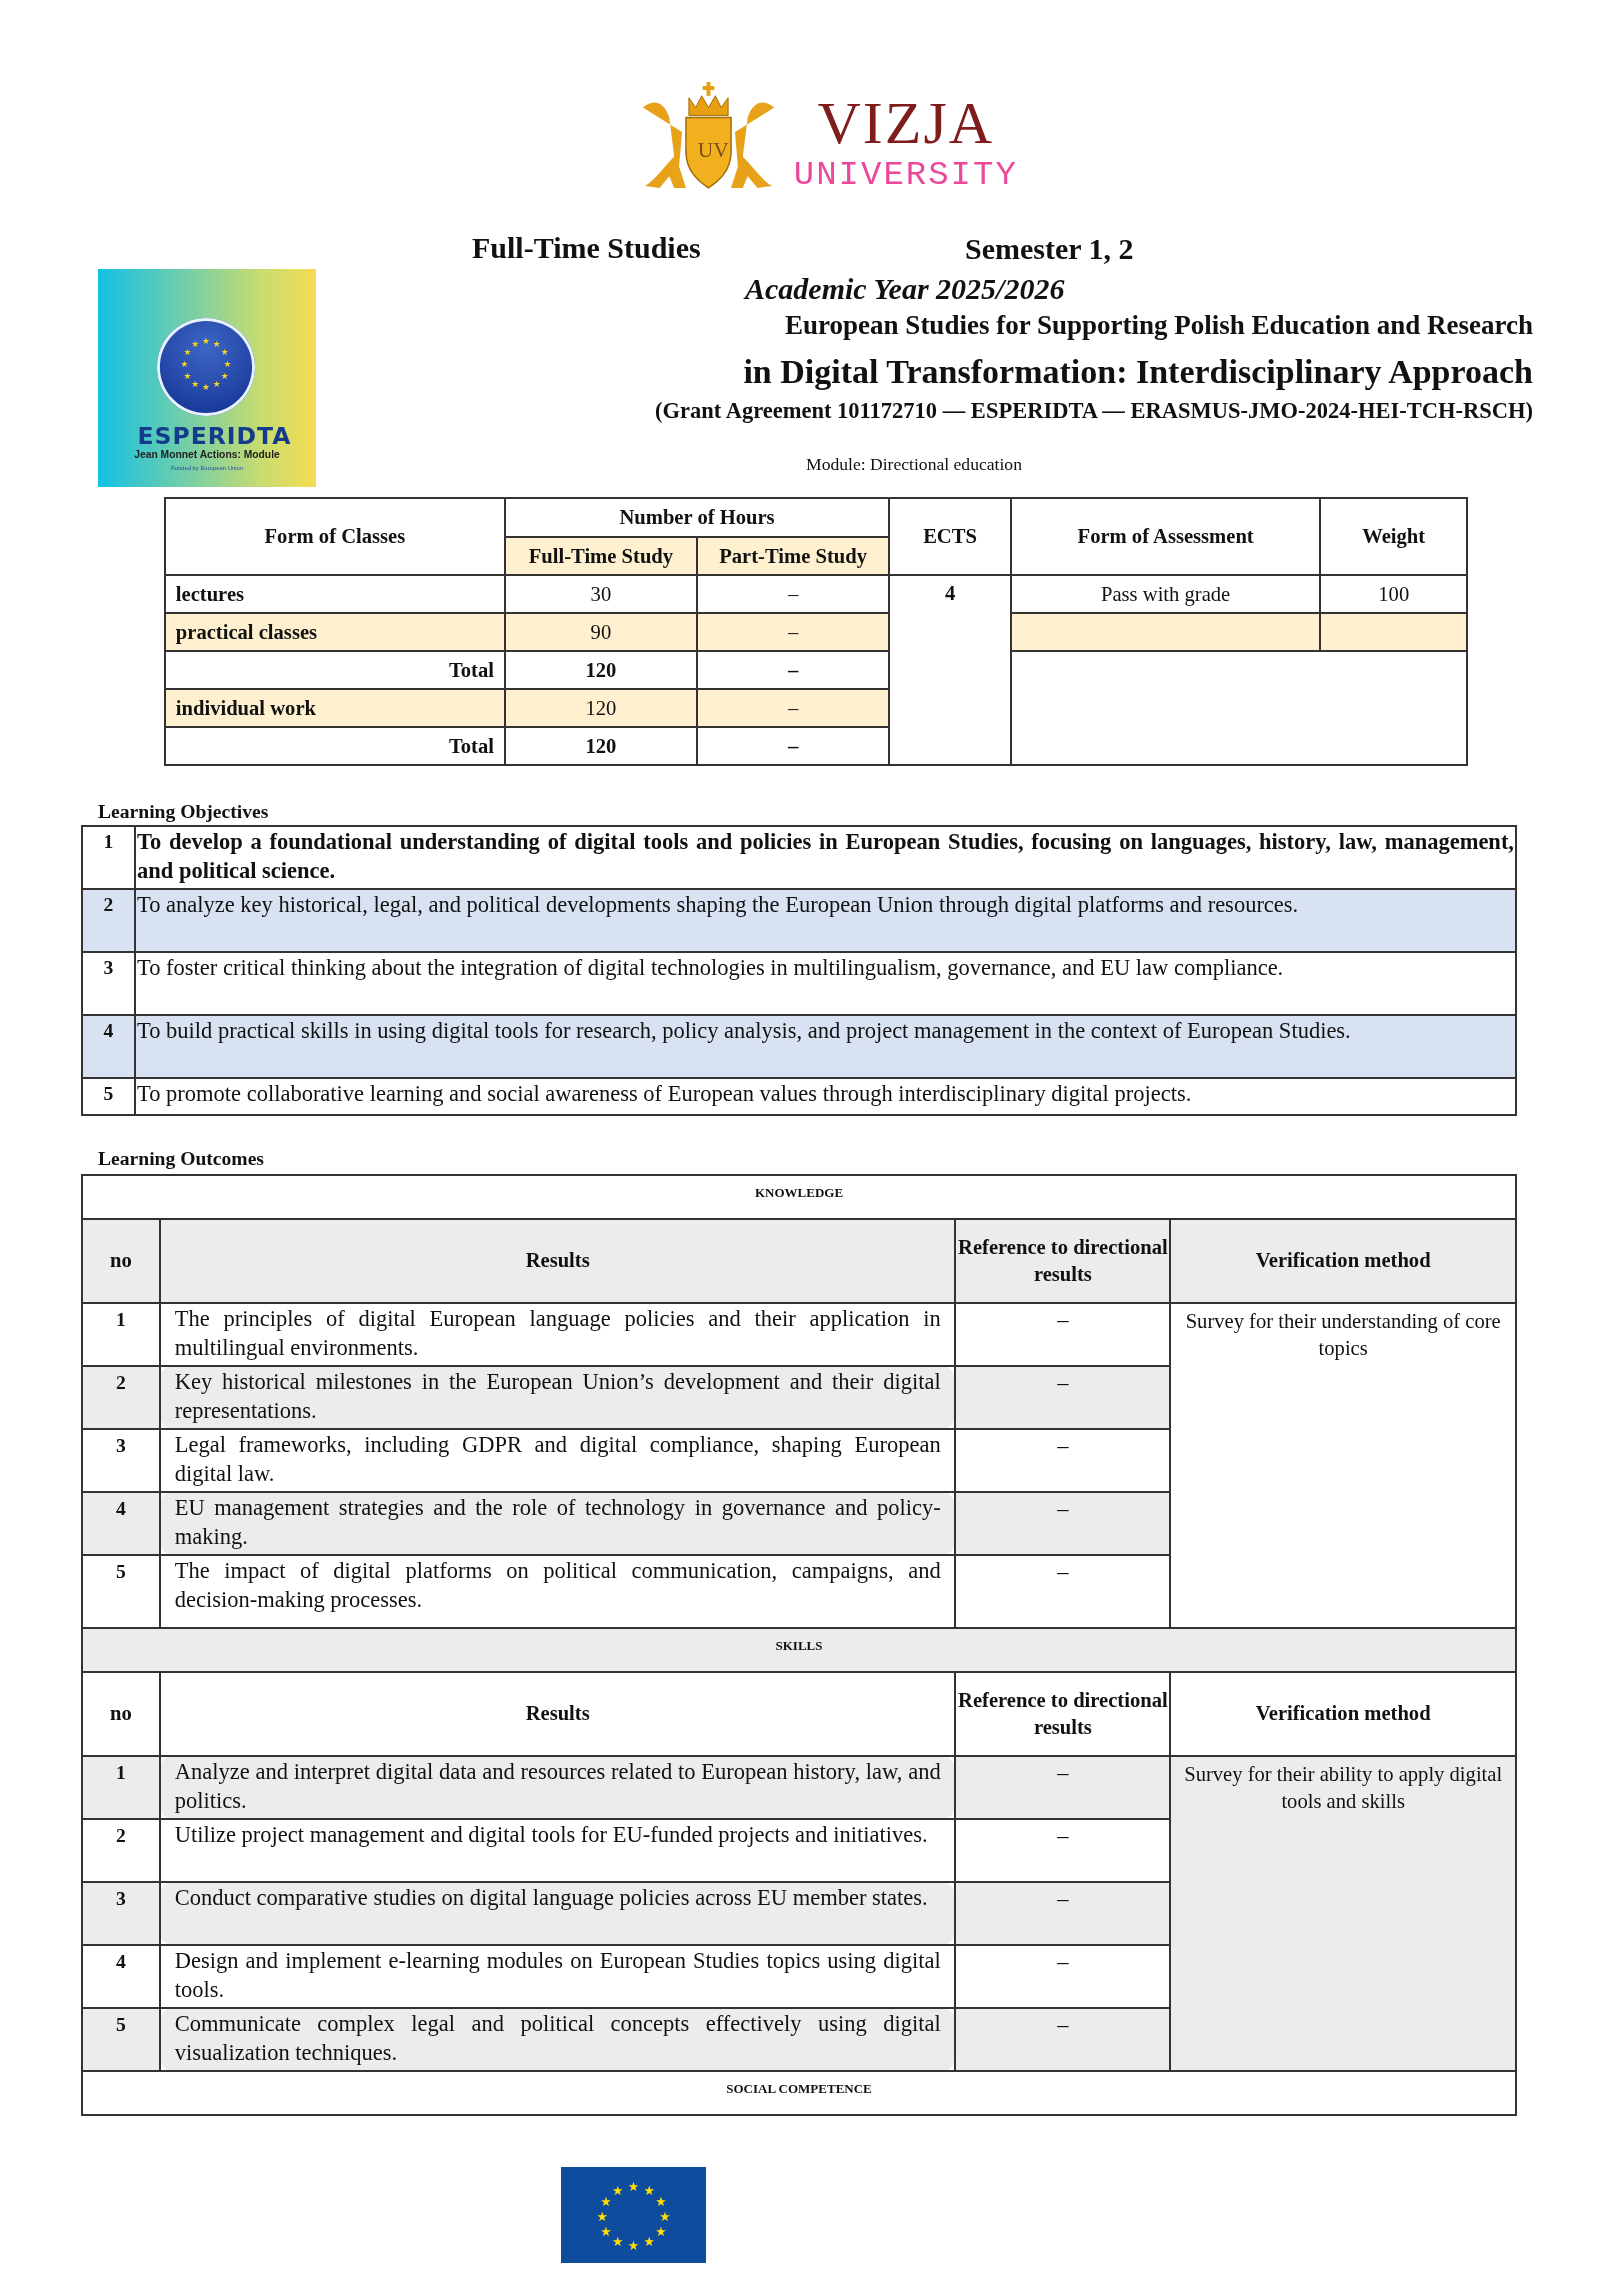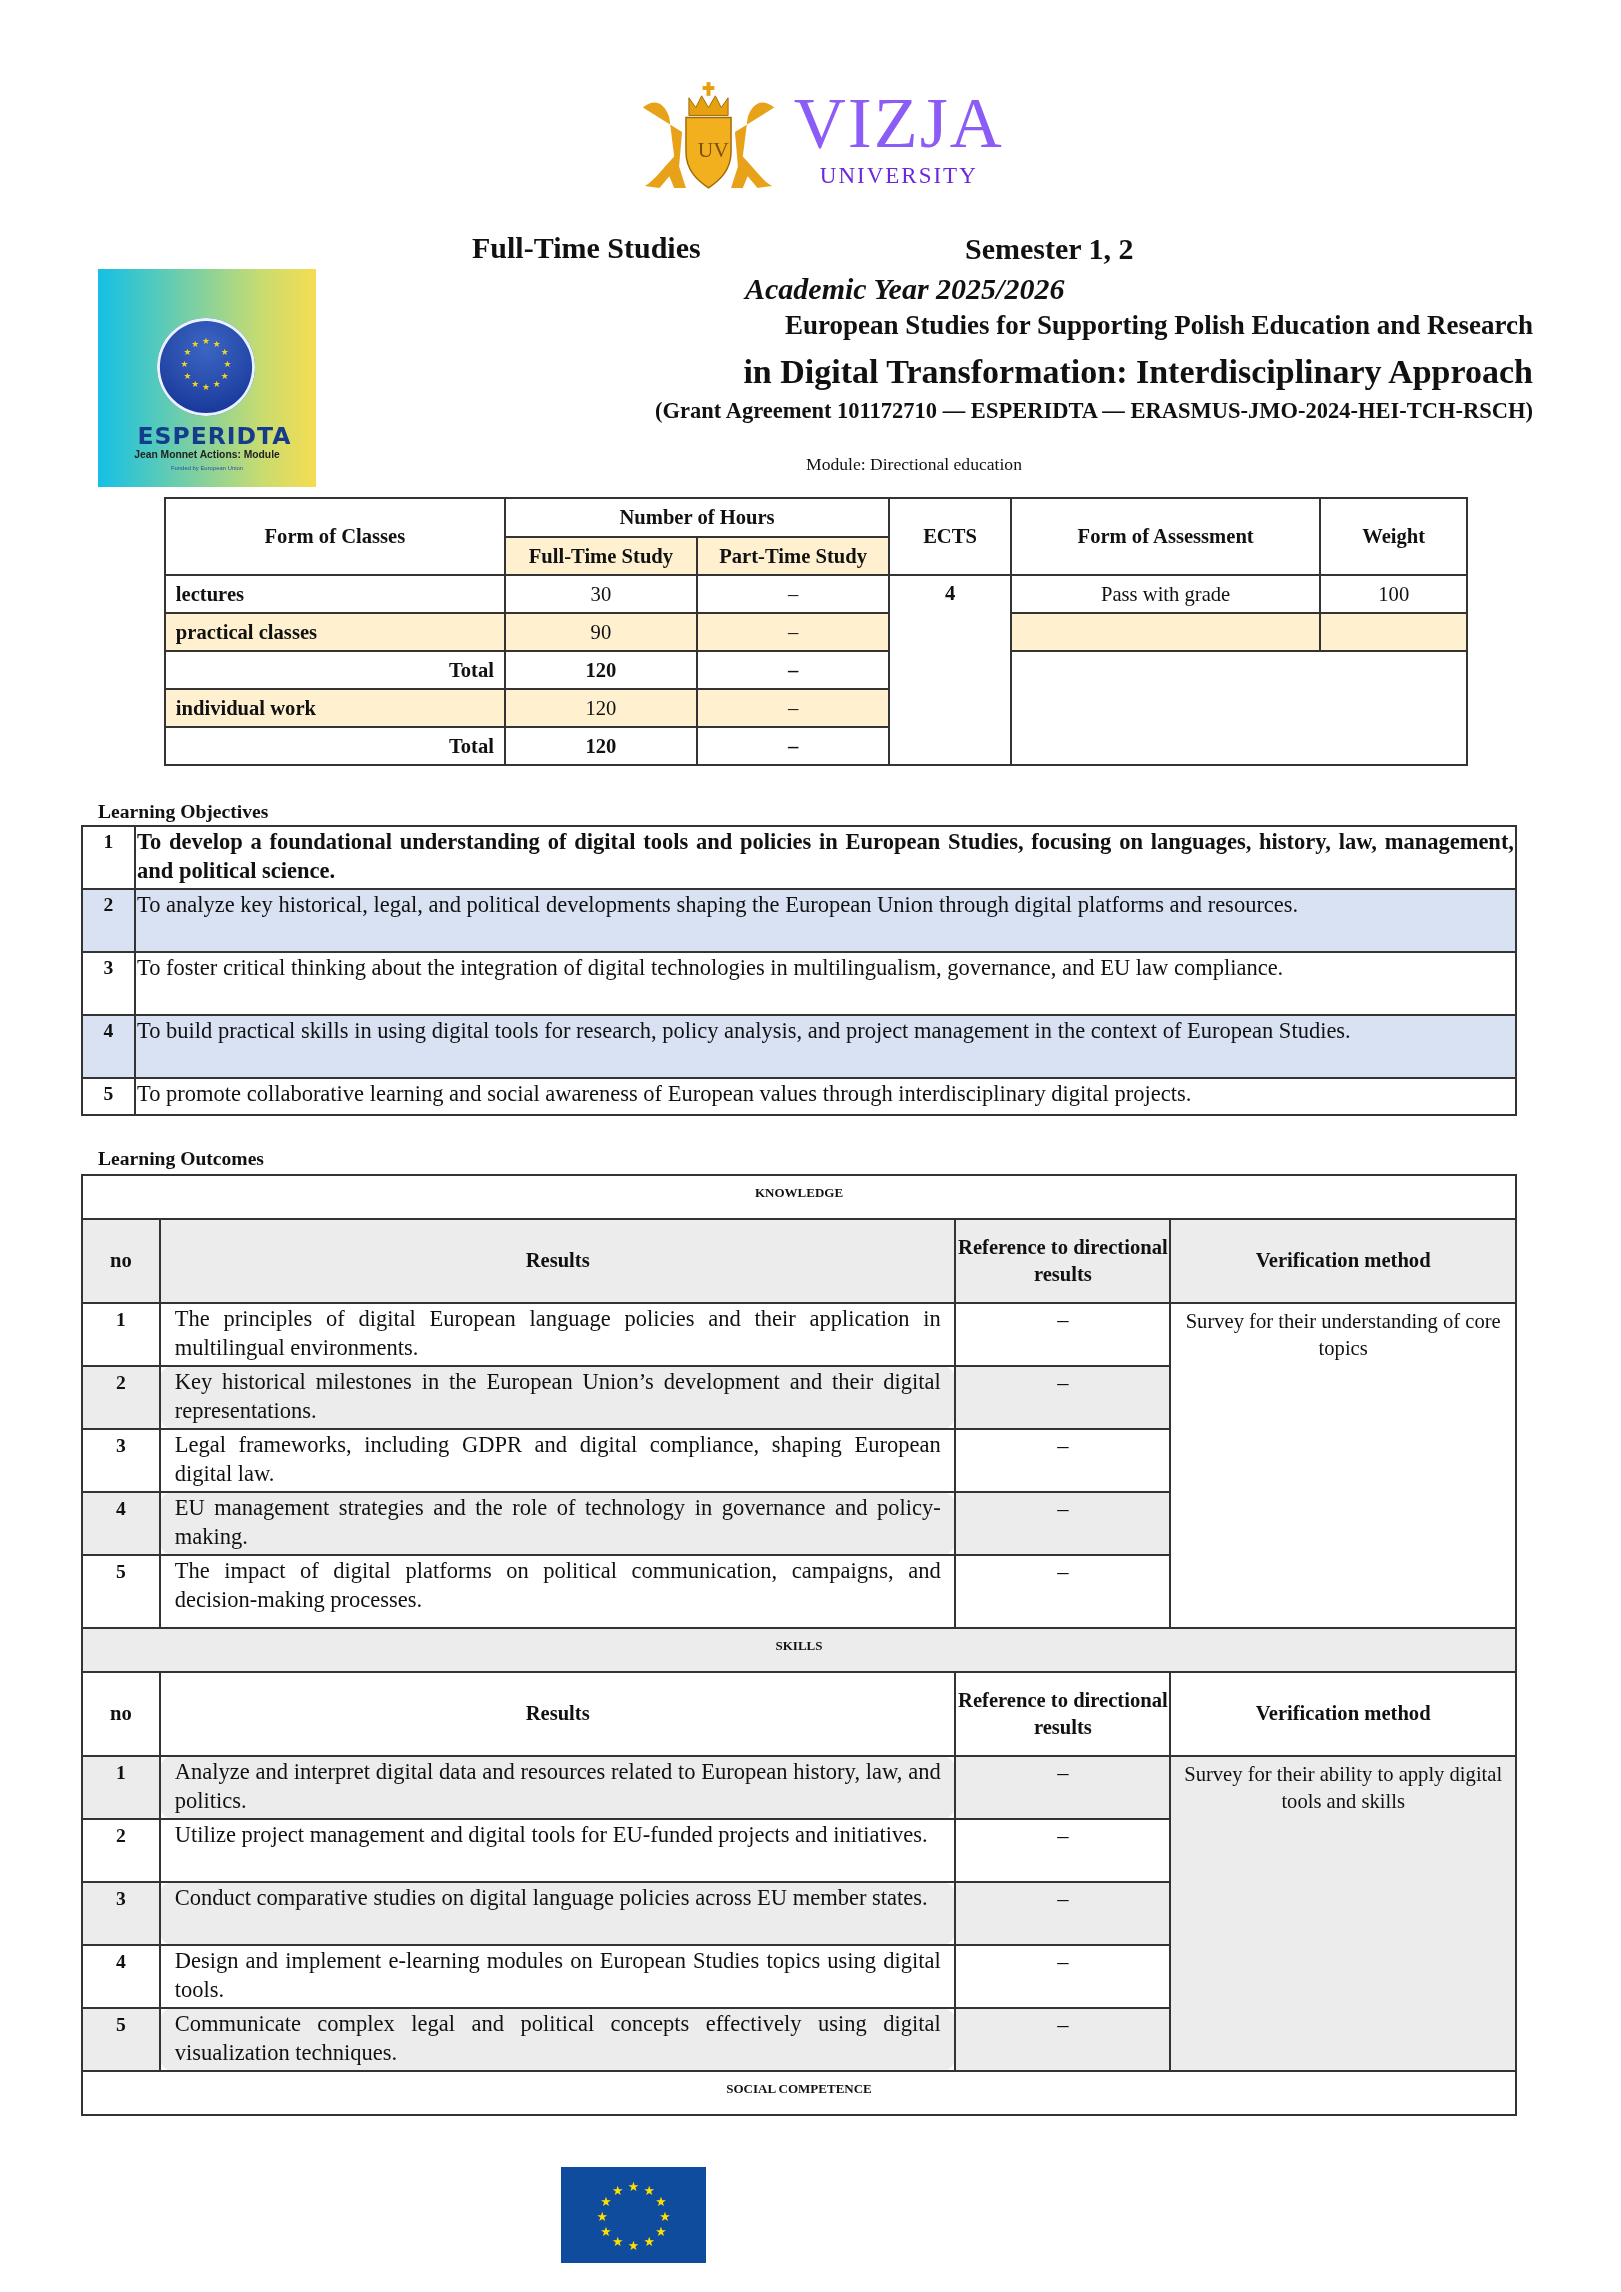--- a/index.html
+++ b/index.html
@@ -3,22 +3,22 @@
 <meta charset="utf-8">
 <style>
   html, body { margin:0; padding:0; background:#ffffff; }
   body { width:1621px; height:2293px; position:relative; font-family:"Liberation Serif","DejaVu Serif",serif; color:#111; overflow:hidden; }
   .abs { position:absolute; }
 
   
   .vizja-logo { left:635px; top:78px; width:372px; height:118px; display:flex; align-items:center; }
   .crest { width:147px; height:118px; position:relative; }
   .vizja-text { margin-left:11.8px; display:flex; flex-direction:column; align-items:center; }
-  .vizja-name { font-family:"Liberation Serif",serif; font-size:72px; color:#8b5cf6; letter-spacing:2px; line-height:76px; }
-  .vizja-uni { font-family:Liberation Serif, serif; font-size:23px; color:#6d28d9; letter-spacing:2px; line-height:29px; }
+  .vizja-name { font-family:"Liberation Serif",serif; font-size:60px; color:#7f1d1d; letter-spacing:2px; line-height:76px; }
+  .vizja-uni { font-family:Liberation Mono, monospace; font-size:34px; color:#ec4899; letter-spacing:2px; line-height:29px; }
 
   .esp-logo { left:98px; top:269px; width:218px; height:218px; background:linear-gradient(90deg,#14c0e6 0%,#7fd0a0 45%,#c8dc70 75%,#f6dc52 100%); }
   .esp-circle { position:absolute; left:59px; top:49px; width:98px; height:98px; border-radius:50%; background:radial-gradient(circle at 50% 30%,#3c66c4 0%,#2548a8 55%,#0b2a8a 100%); box-shadow:0 0 0 2.9px #e8f2ff inset; }
   .esp-title { position:absolute; left:0; right:0; top:153px; text-align:center; font-family:"DejaVu Sans",sans-serif; font-weight:bold; font-size:23.5px; color:#153b8c; letter-spacing:1px;margin-left:15px; }
   .esp-sub { position:absolute; left:0; right:0; top:180px; text-align:center; font-family:"Liberation Sans",sans-serif; font-size:10.3px; color:#222; font-weight:bold; }
   .esp-fund { position:absolute; left:0; right:0; top:196px; text-align:center; font-family:"Liberation Sans",sans-serif; font-size:5.9px; color:#2b4ea0; }
 
   .hdr-line { font-weight:bold; font-size:30px; }
   .hdr-fts { left:472px; top:231px; }
   .hdr-sem { left:965px; top:232px; }

